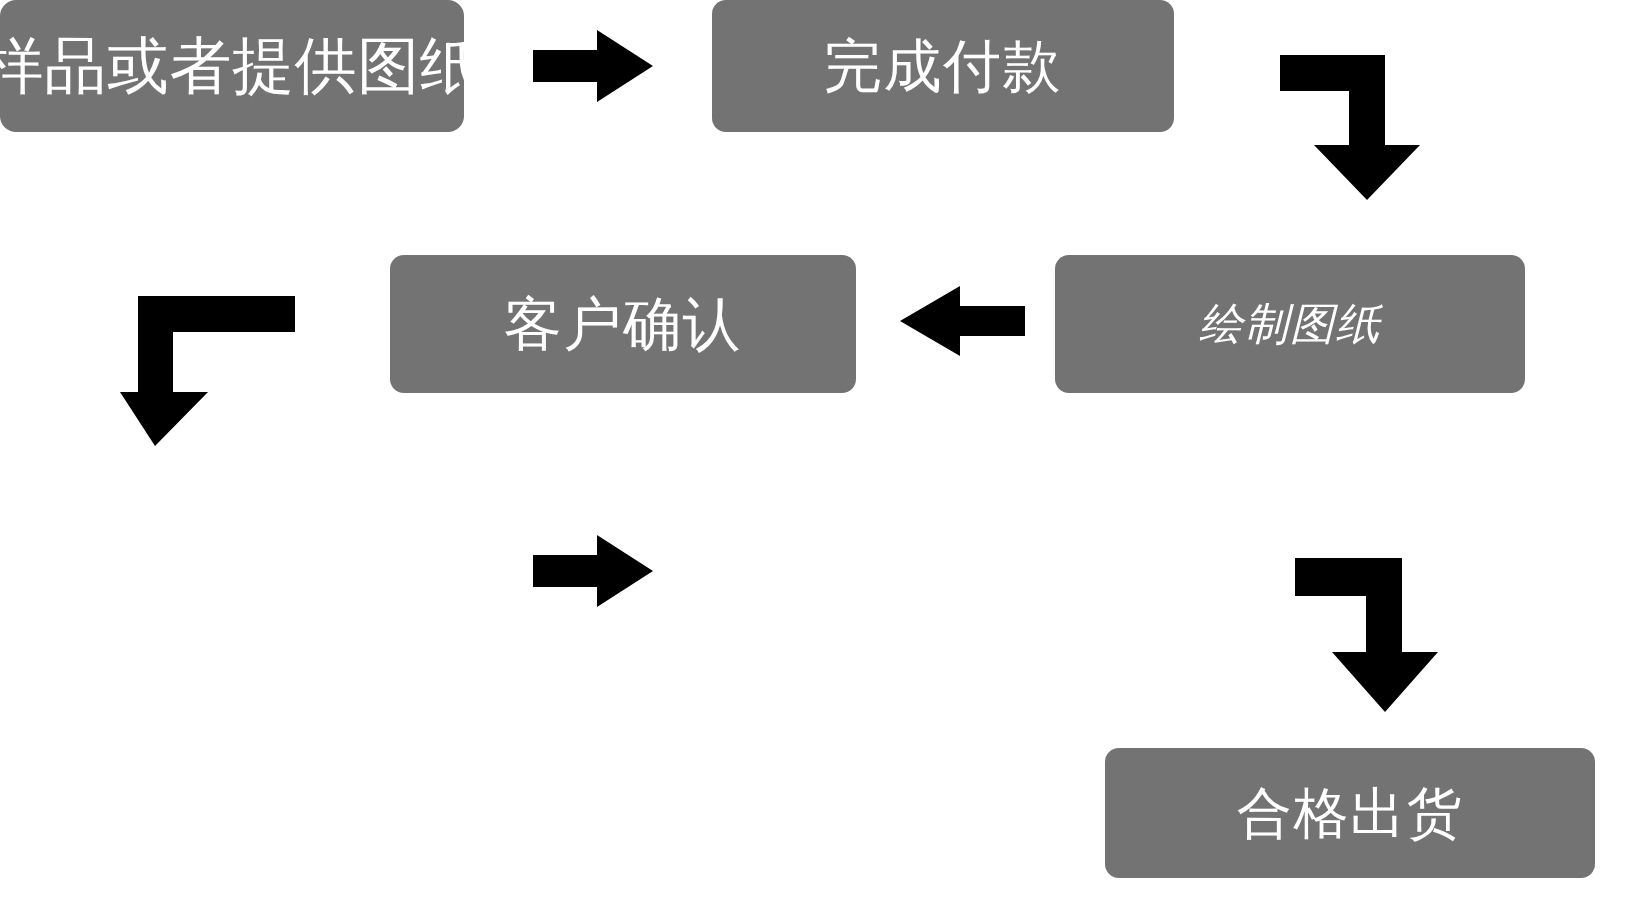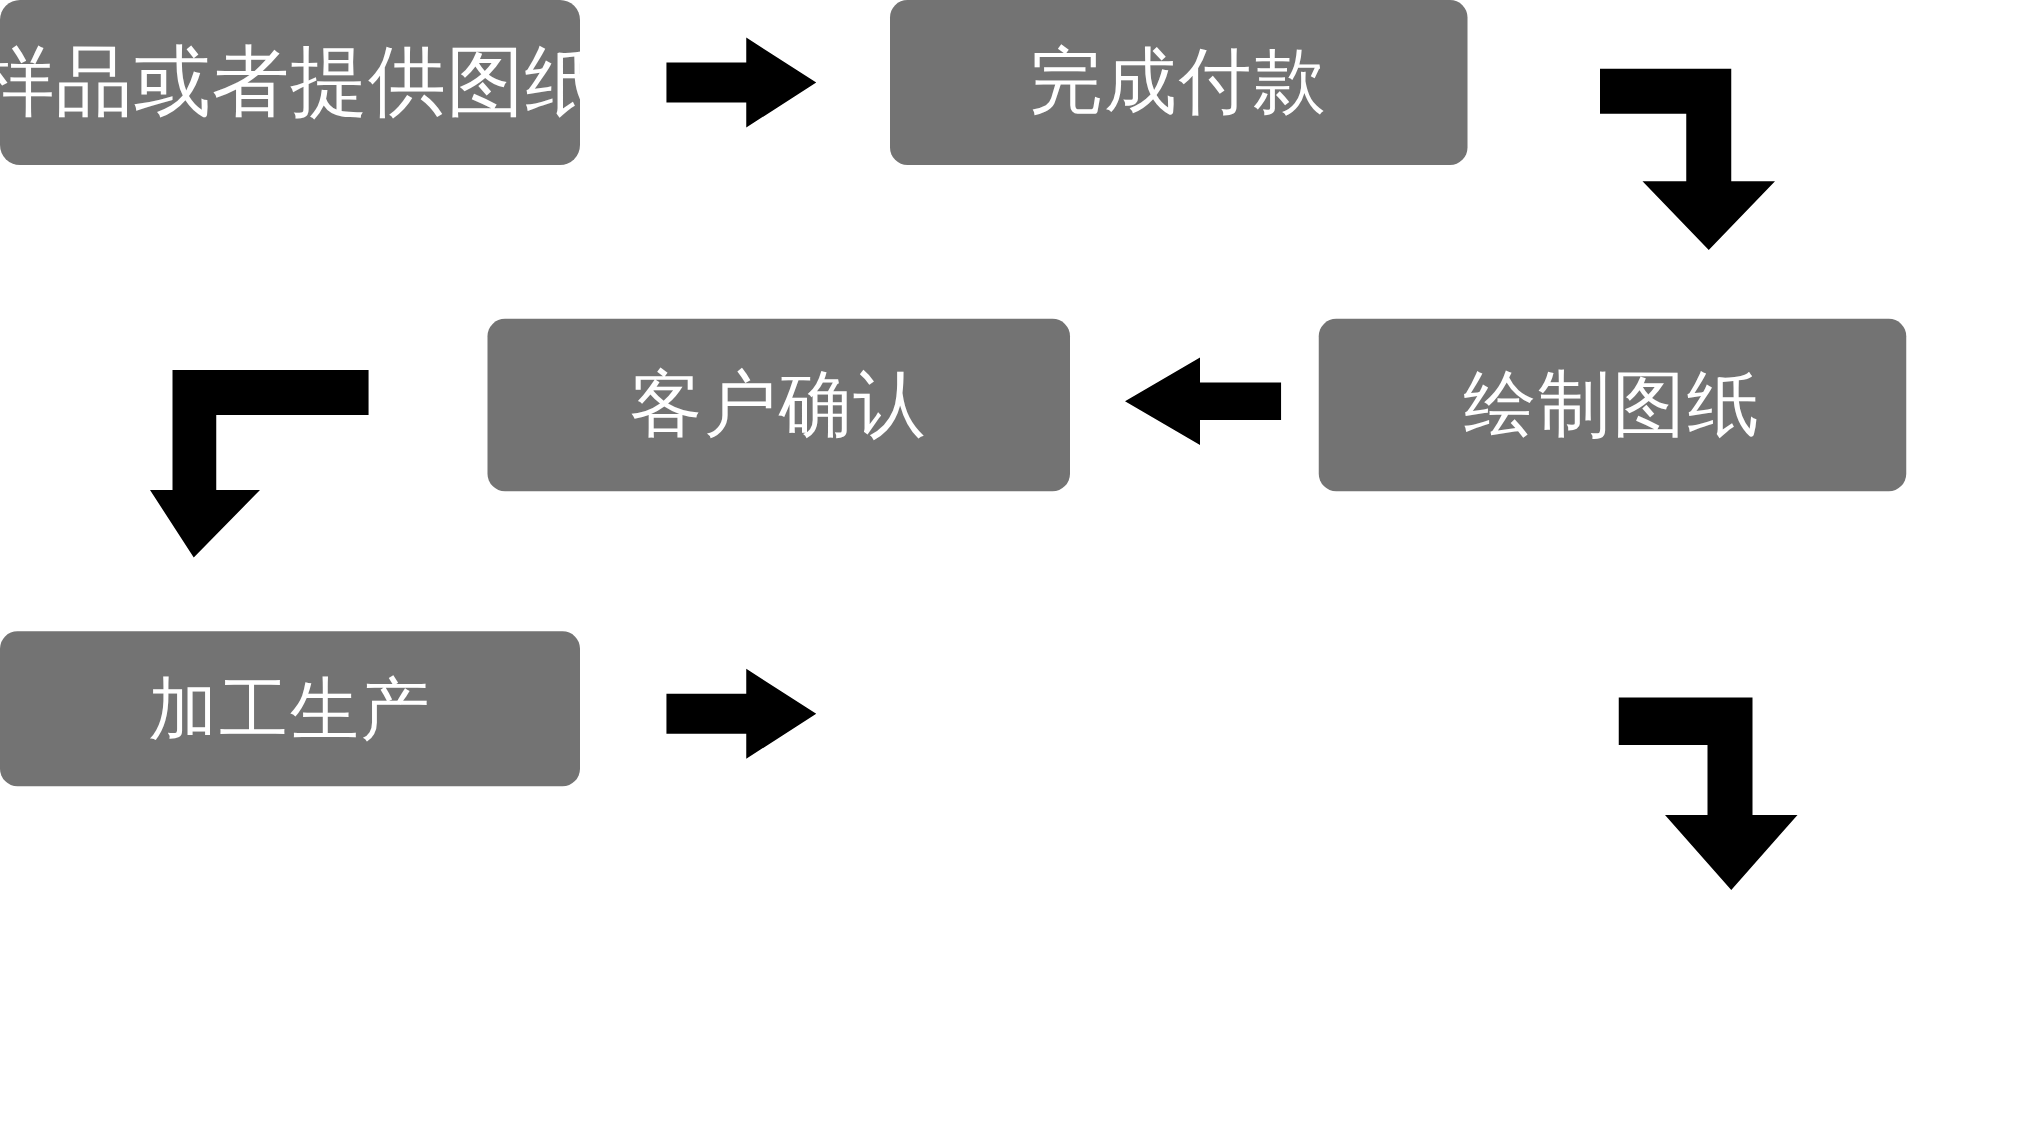--- a/index.html
+++ b/index.html
@@ -38,21 +38,21 @@
     padding: 0 6px;
   }
   
   #node-sample   { left: 0px;    top: 0px;   width: 464px; height: 132px; border-radius: 16px; }
   #node-sample .label   { font-size: 62px; letter-spacing: 0.01em; }
 
   #node-payment  { left: 712px;  top: 0px;   width: 462px; height: 132px; align-items: center; }
   #node-payment .label  { font-size: 58px; }
 
   #node-drawing  { left: 1055px; top: 255px; width: 470px; height: 138px; }
-  #node-drawing .label  { font-size: 58px; }
+  #node-drawing .label  { font-size: 44px; font-style: italic; }
 
   #node-confirm  { left: 390px;  top: 255px; width: 466px; height: 138px; }
   #node-confirm .label  { font-size: 58px; }
 
   #node-produce  { left: 0px;    top: 505px; width: 464px; height: 124px; }
   #node-produce .label  { font-size: 55px; }
 
   #node-inspect  { left: 690px;  top: 505px; width: 461px; height: 124px; }
   #node-inspect .label  { font-size: 55px; }
 
@@ -111,31 +111,31 @@
   <div class="node" id="node-drawing">
     <span class="label">绘制图纸</span>
   </div>
 
   <div class="arrow" id="arrow-confirm-to-produce">
     <svg viewBox="0 0 175 160" width="175" height="160" aria-hidden="true">
       <path d="M 175,8 L 175,44 L 53,44 L 53,104 L 88,104 L 35,158 L 0,104 L 18,104 L 18,8 Z" fill="#000000"></path>
     </svg>
   </div>
 
-  <div class="node" id="node-produce">
-    <span class="label">加工生产</span>
-  </div>
 
   <div class="arrow" id="arrow-produce-to-inspect">
     <svg viewBox="0 0 120 76" width="120" height="76" aria-hidden="true">
       <polygon points="0,22 64,22 64,2 120,38 64,74 64,54 0,54" fill="#000000"></polygon>
     </svg>
   </div>
 
 
   <div class="arrow" id="arrow-inspect-to-ship">
     <svg viewBox="0 0 220 176" width="220" height="176" aria-hidden="true">
       <path d="M 55,18 L 162,18 L 162,112 L 198,112 L 145,172 L 92,112 L 126,112 L 126,56 L 55,56 Z" fill="#000000"></path>
     </svg>
   </div>
 
+  <div class="node" id="node-ship">
+    <span class="label">合格出货</span>
+  </div>
 
 </div>
 
 </body></html>

